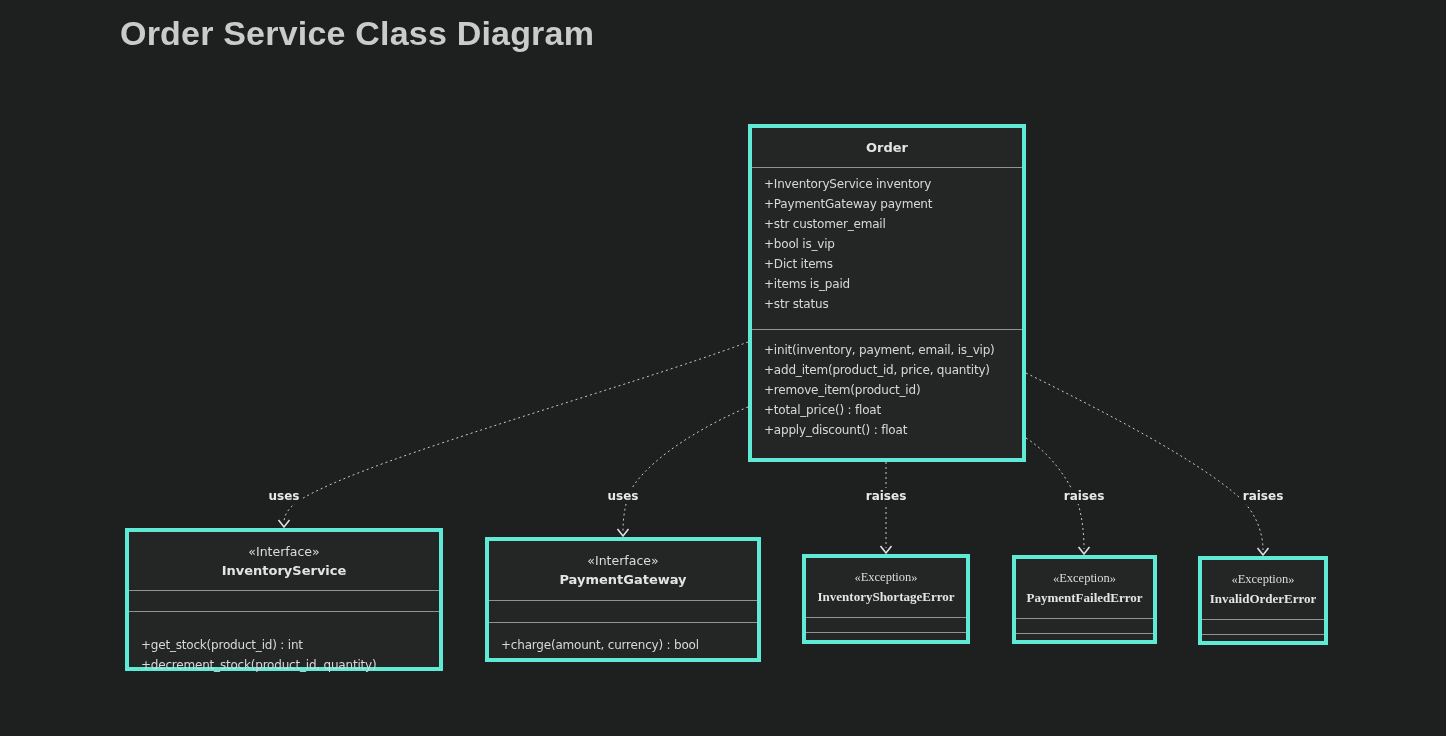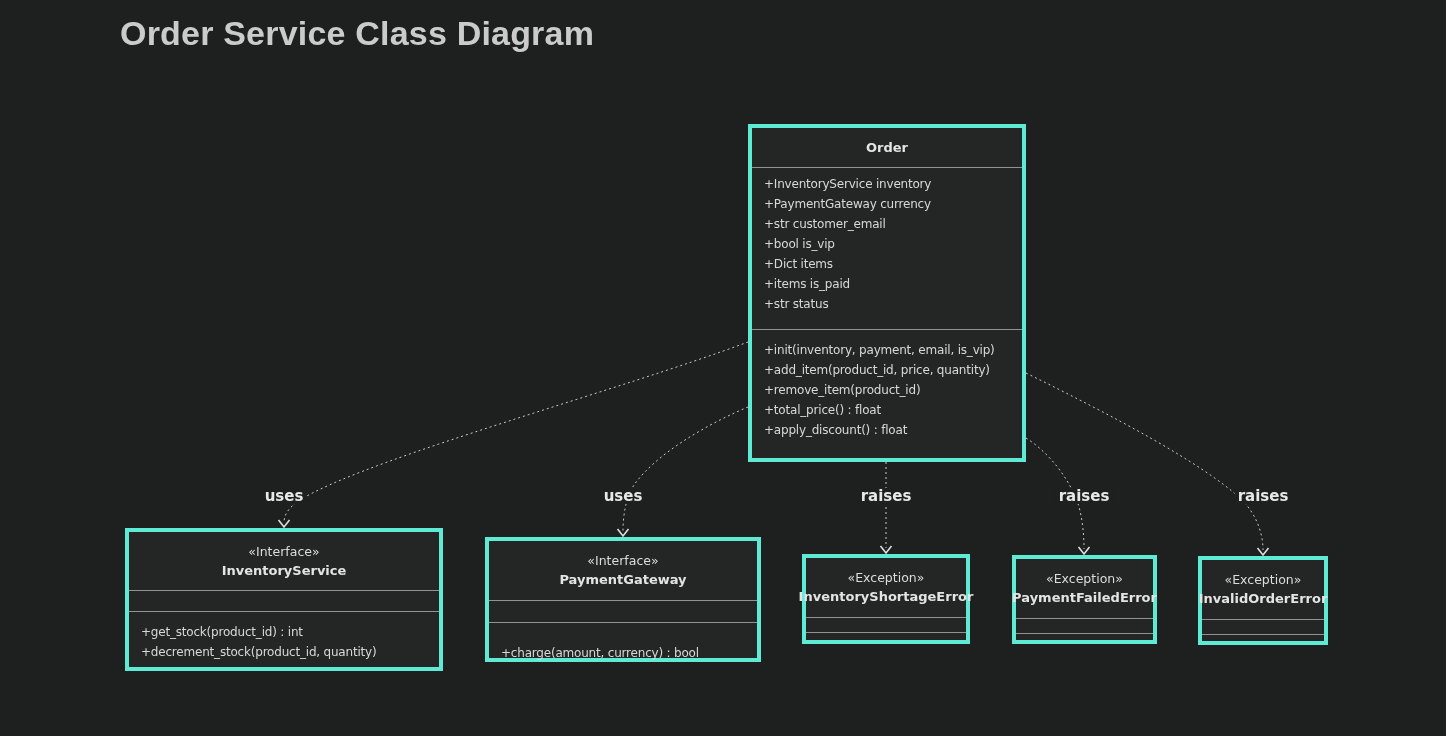--- a/index.html
+++ b/index.html
@@ -15,21 +15,21 @@
   .page-title{
     position:absolute;left:120px;top:14px;
     font-size:34px;font-weight:bold;color:#cbcbcb;
     letter-spacing:0.2px;
     font-family:"Liberation Sans","DejaVu Sans",sans-serif;
   }
   svg.edges{position:absolute;left:0;top:0;pointer-events:none;}
   .edge-label{
     position:absolute;transform:translate(-50%,-50%);
     background:#1e1f1f;color:#e8e8e8;
-    font-size:15px;font-weight:600;
+    font-size:12px;font-weight:600;
     padding:1px 3px;line-height:14px;
   }
   .uml-class{
     position:absolute;box-sizing:border-box;
     background:#242525;border:4px solid #5eead4;
     display:flex;flex-direction:column;
   }
   .uml-title{
     box-sizing:border-box;flex:0 0 auto;
     display:flex;flex-direction:column;justify-content:center;align-items:center;
@@ -46,26 +46,26 @@
     padding-left:12px;white-space:nowrap;letter-spacing:-0.2px;
   }
   
   .c-order{left:748px;top:124px;width:278px;height:338px;}
   .c-order .uml-title{height:39px;}
   .c-order .sec-attrs{height:162px;padding-top:6px;}
   .c-order .sec-methods{height:137px;padding-top:10px;}
   .c-inv{left:125px;top:528px;width:318px;height:143px;}
   .c-inv .uml-title{height:58px;}
   .c-inv .sec-empty{height:21px;}
-  .c-inv .sec-methods{height:64px;padding-top:10px;}
+  .c-inv .sec-methods{height:64px;padding-top:23px;}
   .c-pay{left:485px;top:537px;width:276px;height:125px;}
   .c-pay .uml-title{height:59px;}
   .c-pay .sec-empty{height:22px;}
-  .c-pay .sec-methods{height:44px;padding-top:20px;}
-  .c-exc .uml-title{height:59px;}
+  .c-pay .sec-methods{height:44px;padding-top:12px;}
+  .c-exc .uml-title{height:59px;font-family:Liberation Serif, serif;}
   .c-exc .sec-empty{height:15px;}
   .c-shortage{left:802px;top:554px;width:168px;height:90px;}
   .c-failed{left:1012px;top:555px;width:145px;height:89px;}
   .c-invalid{left:1198px;top:556px;width:130px;height:89px;}
 </style>
 </head>
 <body>
 
 <div class="canvas">
 
@@ -93,21 +93,21 @@
   <div class="edge-label" style="left:886px;top:496px;">raises</div>
   <div class="edge-label" style="left:1084px;top:496px;">raises</div>
   <div class="edge-label" style="left:1263px;top:496px;">raises</div>
 
   <div class="uml-class c-order">
     <div class="uml-title">
       <div class="uml-name">Order</div>
     </div>
     <div class="uml-section sec-attrs">
       <div class="member">+InventoryService inventory</div>
-      <div class="member">+PaymentGateway currency</div>
+      <div class="member">+PaymentGateway payment</div>
       <div class="member">+str customer_email</div>
       <div class="member">+bool is_vip</div>
       <div class="member">+Dict items</div>
       <div class="member">+items is_paid</div>
       <div class="member">+str status</div>
     </div>
     <div class="uml-section sec-methods">
       <div class="member">+init(inventory, payment, email, is_vip)</div>
       <div class="member">+add_item(product_id, price, quantity)</div>
       <div class="member">+remove_item(product_id)</div>

